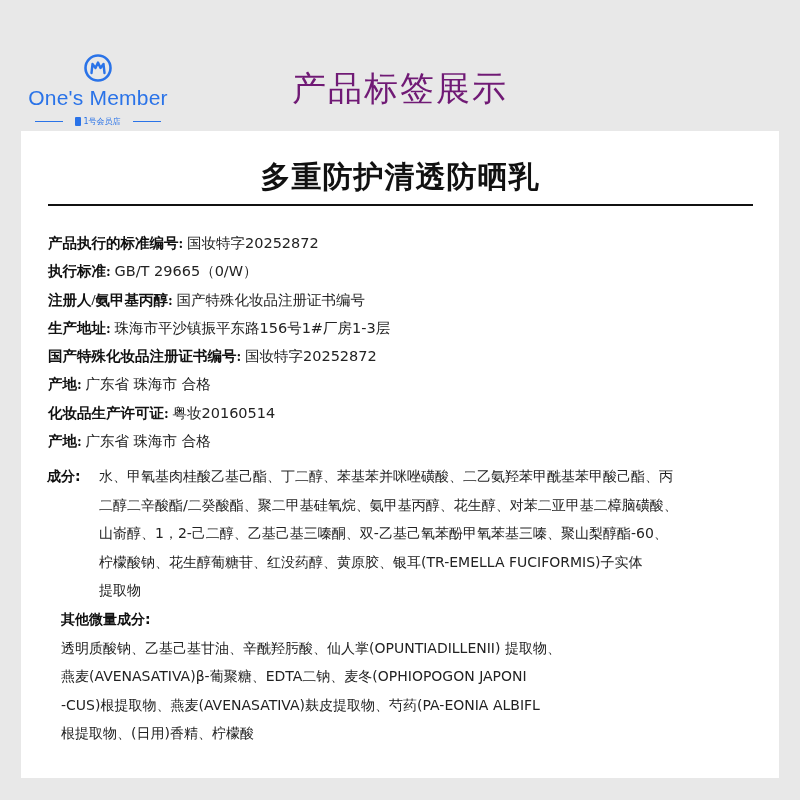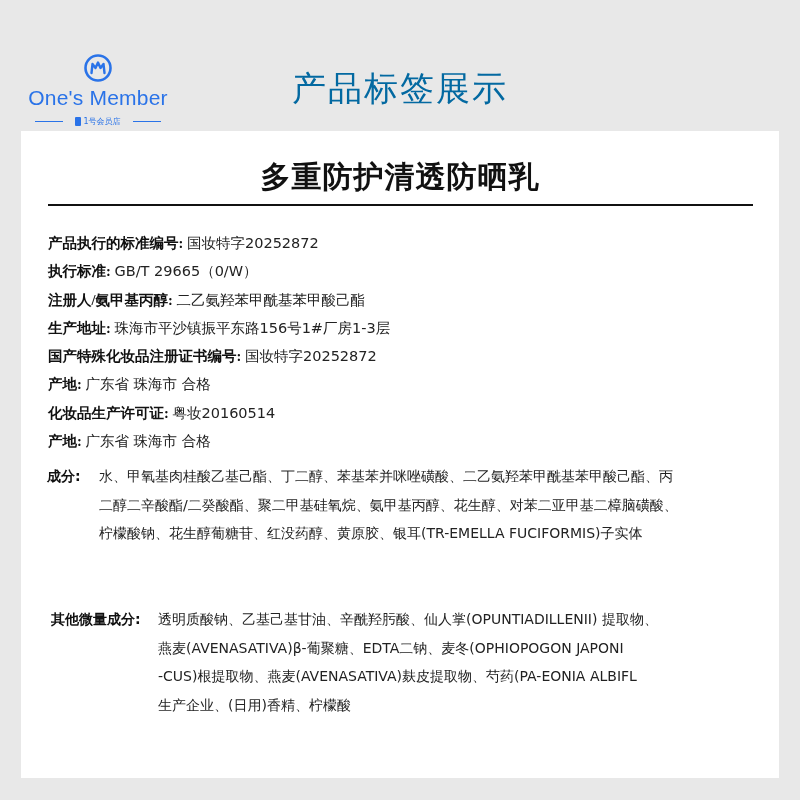--- a/index.html
+++ b/index.html
@@ -29,21 +29,21 @@
     }
     .logo-sub .rule { width: 28px; height: 1px; background: #2a73e8; }
     .logo-sub .badge {
       display: inline-block; width: 6px; height: 9px; background: #2a73e8;
       border-radius: 1px; margin-right: 2px; vertical-align: middle;
     }
 
     
     .header-title {
       position: absolute; left: 0; width: 800px; top: 66px; text-align: center;
-      font-size: 34px; font-weight: normal; color: #0369a1; letter-spacing: 2px;
+      font-size: 34px; font-weight: normal; color: #701a75; letter-spacing: 2px;
     }
 
     
     .card {
       position: absolute; left: 21px; top: 131px; width: 758px; height: 647px;
       background: #ffffff;
       padding-left: 17px;
     }
     .product-title {
       position: absolute; left: 0; width: 758px; top: 26px; text-align: center;
@@ -64,21 +64,21 @@
     .para {
       position: absolute; display: flex; font-size: 14px; color: #222;
     }
     .para .label { font-weight: bold; color: #111; white-space: nowrap; line-height: 28.6px; }
     .para .lines { flex: 1; }
     .para .line { height: 28.6px; line-height: 28.6px; white-space: nowrap; }
 
     .para-ingredients { left: 26px; top: 331px; width: 720px; }
     .para-ingredients .label { width: 52px; }
 
-    .para-trace { left: 30px; top: 474px; width: 720px; }
+    .para-trace { left: 40px; top: 474px; width: 720px; flex-direction: column; }
     .para-trace .label { width: 107px; }
   </style>
 </head>
 <body>
 
 <div class="page">
 
   <div class="logo">
     <span class="logo-icon">
       <svg width="30" height="30" viewBox="0 0 30 30">
@@ -96,40 +96,42 @@
 
   <h1 class="header-title">产品标签展示</h1>
 
   <div class="card">
     <h2 class="product-title">多重防护清透防晒乳</h2>
     <div class="divider"></div>
 
     <div class="info">
       <div class="info-row"><span class="label">产品执行的标准编号: </span><span class="value">国妆特字20252872</span></div>
       <div class="info-row"><span class="label">执行标准: </span><span class="value">GB/T 29665（0/W）</span></div>
-      <div class="info-row"><span class="label">注册人/氨甲基丙醇: </span><span class="value">二乙氨羟苯甲酰基苯甲酸己酯</span></div>
+      <div class="info-row"><span class="label">注册人/氨甲基丙醇: </span><span class="value">国产特殊化妆品注册证书编号</span></div>
       <div class="info-row"><span class="label">生产地址: </span><span class="value">珠海市平沙镇振平东路156号1#厂房1-3层</span></div>
       <div class="info-row"><span class="label">国产特殊化妆品注册证书编号: </span><span class="value">国妆特字20252872</span></div>
       <div class="info-row"><span class="label">产地: </span><span class="value">广东省 珠海市 合格</span></div>
       <div class="info-row"><span class="label">化妆品生产许可证: </span><span class="value">粤妆20160514</span></div>
       <div class="info-row"><span class="label">产地: </span><span class="value">广东省 珠海市 合格</span></div>
     </div>
 
     <div class="para para-ingredients">
       <span class="label">成分: </span>
       <div class="lines">
         <div class="line">水、甲氧基肉桂酸乙基己酯、丁二醇、苯基苯并咪唑磺酸、二乙氨羟苯甲酰基苯甲酸己酯、丙</div>
         <div class="line">二醇二辛酸酯/二癸酸酯、聚二甲基硅氧烷、氨甲基丙醇、花生醇、对苯二亚甲基二樟脑磺酸、</div>
+        <div class="line">山嵛醇、1，2-己二醇、乙基己基三嗪酮、双-乙基己氧苯酚甲氧苯基三嗪、聚山梨醇酯-60、</div>
         <div class="line">柠檬酸钠、花生醇葡糖苷、红没药醇、黄原胶、银耳(TR-EMELLA FUCIFORMIS)子实体</div>
+        <div class="line">提取物</div>
       </div>
     </div>
 
     <div class="para para-trace">
       <span class="label">其他微量成分: </span>
       <div class="lines">
         <div class="line">透明质酸钠、乙基己基甘油、辛酰羟肟酸、仙人掌(OPUNTIADILLENII) 提取物、</div>
         <div class="line">燕麦(AVENASATIVA)β-葡聚糖、EDTA二钠、麦冬(OPHIOPOGON JAPONI</div>
         <div class="line">-CUS)根提取物、燕麦(AVENASATIVA)麸皮提取物、芍药(PA-EONIA ALBIFL</div>
-        <div class="line">生产企业、(日用)香精、柠檬酸</div>
+        <div class="line">根提取物、(日用)香精、柠檬酸</div>
       </div>
     </div>
   </div>
 </div>
 
 </body></html>

